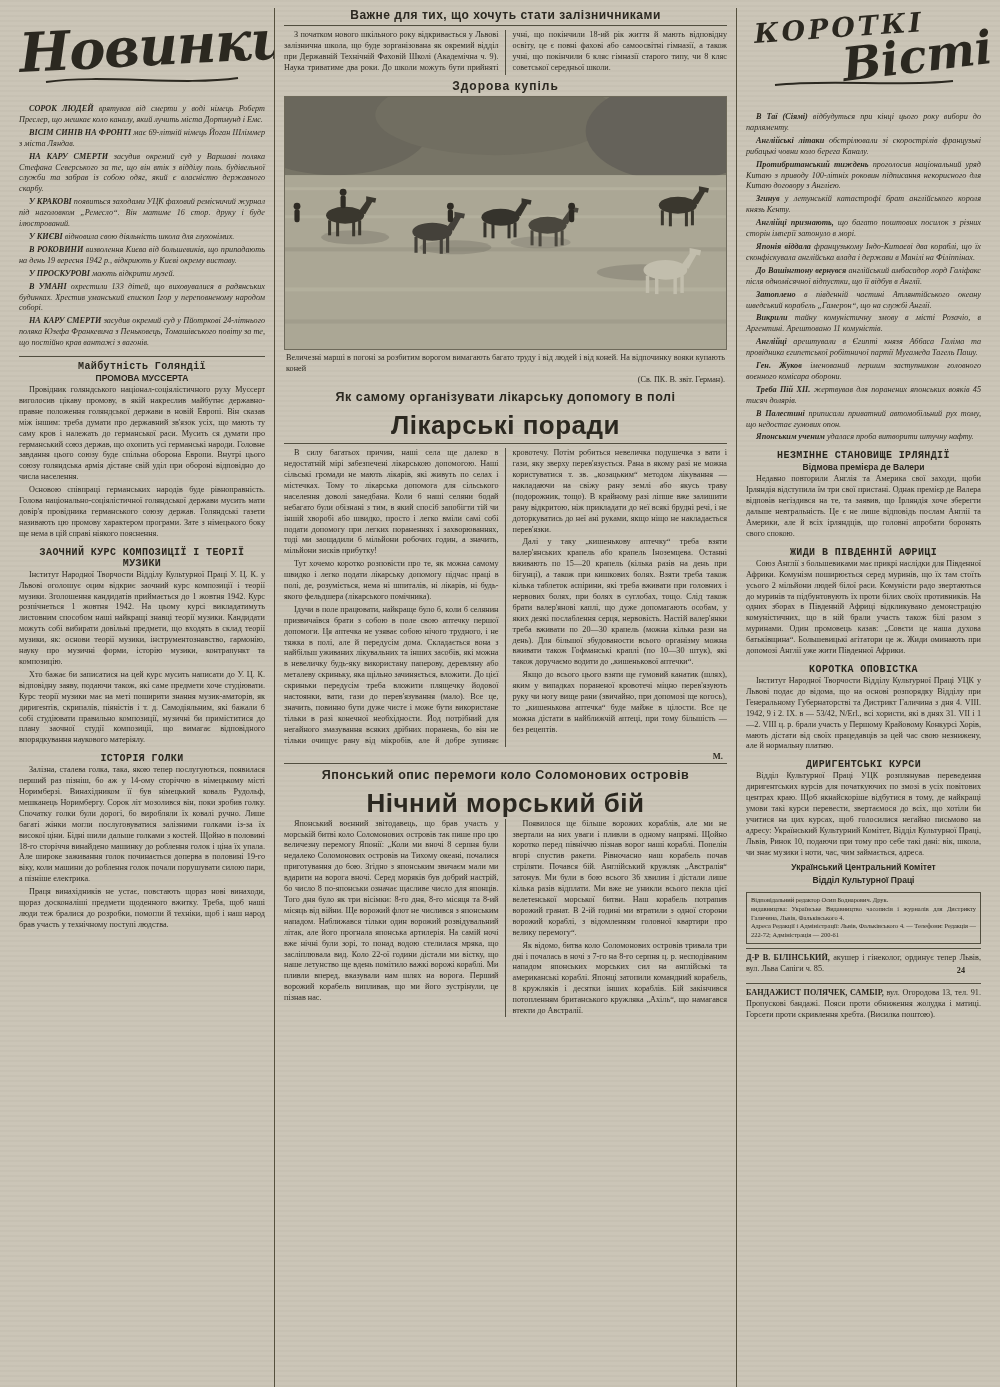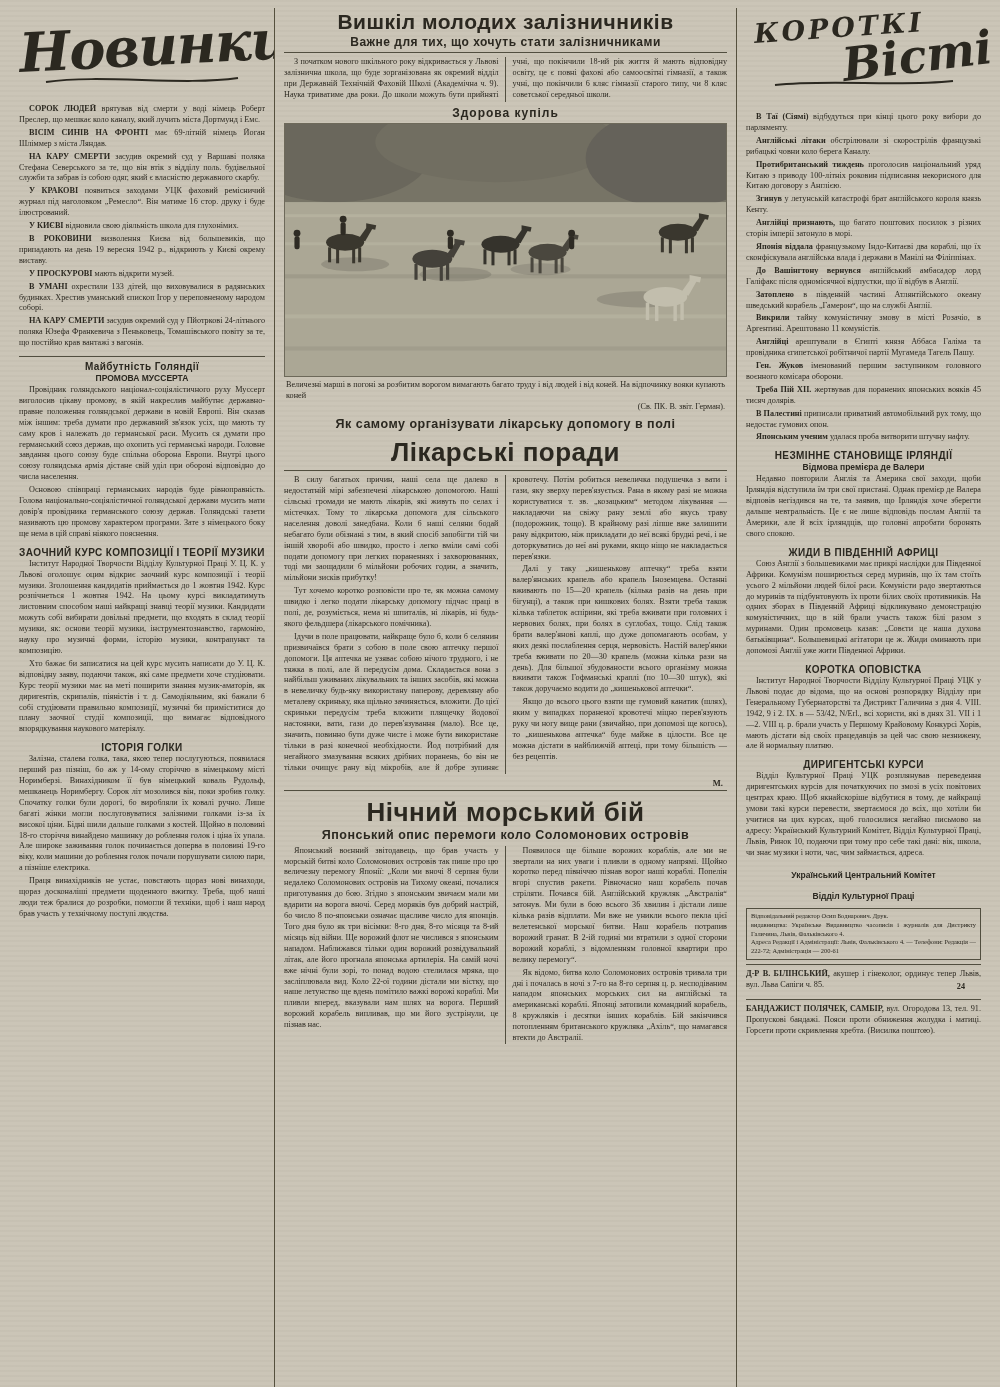--- a/index.html
+++ b/index.html
@@ -12,21 +12,21 @@
     font-family:"Liberation Serif", serif;
     display:flex; padding:8px 10px 0 10px;
   }
   .col { padding:0 9px; overflow:hidden; height:100%; }
   .col-left  { width:265px; border-right:1px solid #55503e; }
   .col-center{ width:462px; border-right:1px solid #55503e; }
   .col-right { flex:1; }
 
   p.body { font-size:8.2px; line-height:1.33; text-align:justify; text-indent:10px; margin-bottom:2px; }
   .lead { font-weight:bold; }
-  .news-item { margin-bottom:3px; }
+  .news-item { margin-bottom:3px;font-style:italic; }
 
   
   .masthead-left { text-align:center; padding:6px 0 0 0; height:96px; }
   .masthead-left .script {
     font-family:"DejaVu Serif", serif; font-style:italic; font-weight:bold;
     font-size:54px; letter-spacing:-1px; transform:rotate(-3deg); display:inline-block;
   }
   .flourish { display:block; margin:-6px auto 0 auto; }
 
   .masthead-right { height:104px; position:relative; }
@@ -52,23 +52,23 @@
   .twocol { column-count:2; column-gap:14px; column-rule:1px solid #514e3f; margin-bottom:4px; }
 
   
   .photo-heading { font-family:"Liberation Sans", sans-serif; font-weight:bold; font-size:12px; text-align:center; margin:1px 0 3px 0; letter-spacing:1px; }
   .photo-frame { width:100%; display:block; border:1px solid #6d695a; }
   .caption { font-size:8.2px; line-height:1.3; text-align:justify; margin:3px 2px 5px 2px; }
   .caption .credit { display:block; text-align:right; }
 
   
   .side-section { margin-top:7px; }
-  .sec-title { font-family:Liberation Sans, sans-serif; font-weight:bold; font-size:10px; text-align:center; letter-spacing:.4px; margin-bottom:1px; }
+  .sec-title { font-family:Liberation Mono, monospace; font-weight:bold; font-size:10px; text-align:center; letter-spacing:.4px; margin-bottom:1px; }
   .sec-sub { font-family:"Liberation Sans", sans-serif; font-weight:bold; font-size:8.5px; text-align:center; margin-bottom:2px; }
-  .signature { font-family:"Liberation Sans", sans-serif; font-weight:bold; font-size:8.5px; text-align:center; margin-top:11px; }
+  .signature { font-family:"Liberation Sans", sans-serif; font-weight:bold; font-size:8.5px; text-align:center; margin-top:3px; }
 
   
   .imprint { border:1px solid #514e3f; padding:3px 4px; margin-top:7px; }
   .imprint-line { font-size:6.4px; line-height:1.4; text-align:justify; }
   .ad { font-size:8.2px; line-height:1.32; text-align:justify; padding:4px 0; border-top:1px solid #514e3f; margin-top:4px; position:relative; }
   .ad .ad-note { position:absolute; right:16px; bottom:2px; font-weight:bold; }
   .signoff { text-align:right; font-weight:bold; font-size:8.5px; padding-right:4px; }
 </style>
 </head>
 <body>
@@ -115,21 +115,20 @@
     <section class="side-section">
       <div class="sec-title">ІСТОРІЯ ГОЛКИ</div>
       <div>
           <p class="body">Залізна, сталева голка, така, якою тепер послугуються, появилася перший раз пізніш, бо аж у 14-ому сторіччю в німецькому місті Норимберзі. Винахідником її був німецький коваль Рудольф, мешканець Норимбергу. Сорок літ мозолився він, поки зробив голку. Спочатку голки були дорогі, бо виробляли їх ковалі ручно. Лише багаті жінки могли послуговуватися залізними голками із-за їх високої ціни. Бідні шили дальше голками з костей. Щойно в половині 18-го сторіччя винайдено машинку до роблення голок і ціна їх упала. Але широке заживання голок починається доперва в половині 19-го віку, коли машини до роблення голок почали порушувати силою пари, а пізніше електрика.</p>
           <p class="body">Праця винахідників не устає, повстають щораз нові винаходи, щораз досконаліші предмети щоденного вжитку. Треба, щоб наші люди теж бралися до розробки, помогли й техніки, щоб і наш народ брав участь у технічному поступі людства.</p>
         </div>
     </section>
   </div>
 
   <div class="col col-center">
-    <div class="h-main h1a">Вишкіл молодих залізничників</div>
     <div class="h-main h1sub">Важне для тих, що хочуть стати залізничниками</div>
     <hr class="rule">
     <div class="twocol">
         <p class="body">З початком нового шкільного року відкривається у Львові залізнична школа, що буде зорганізована як окремий відділ при Державній Технічній Фаховій Школі (Академічна ч. 9). Наука триватиме два роки. До школи можуть бути прийняті учні, що покінчили 18-ий рік життя й мають відповідну освіту, це є повні фахові або самоосвітні гімназії, а також учні, що покінчили 6 кляс гімназії старого типу, чи 8 кляс советської середньої школи.</p>
       </div>
 
     <div class="photo-block">
       <div class="photo-heading">Здорова купіль</div>
       <svg class="photo-frame" viewBox="0 0 440 252" preserveAspectRatio="none">
         <defs>
@@ -187,22 +186,22 @@
     <div class="twocol">
         <p class="body">В силу багатьох причин, наші села ще далеко в недостатній мірі забезпечені лікарською допомогою. Наші сільські громади не мають лікарів, які живуть по селах і містечках. Тому то лікарська допомога для сільського населення доволі занедбана. Коли б наші селяни бодай небагато були обізнані з тим, в який спосіб запобігти тій чи іншій хворобі або швидко, просто і легко вміли самі собі подати допомогу при легких пораненнях і захворюваннях, тоді ми заощадили б мільйони робочих годин, а значить, мільйони зисків прибутку!</p>
         <p class="body">Тут хочемо коротко розповісти про те, як можна самому швидко і легко подати лікарську допомогу підчас праці в полі, де, розуміється, нема ні шпиталів, ні лікарів, ні будь-якого фельдшера (лікарського помічника).</p>
         <p class="body">Ідучи в поле працювати, найкраще було б, коли б селянин призвичаївся брати з собою в поле свою аптечку першої допомоги. Ця аптечка не узяває собою нічого трудного, і не тяжка в полі, але й передусім дома. Складається вона з найбільш уживаних лікувальних та інших засобів, які можна в невеличку будь-яку використану паперову, деревляну або металеву скриньку, яка щільно зачиняється, вложити. До цієї скриньки передусім треба вложити плящечку йодової настоянки, вати, гази до перев'язування (мало). Все це, значить, повинно бути дуже чисте і може бути використане тільки в разі конечної необхідности. Йод потрібний для негайного змазування всяких дрібних поранень, бо він не тільки очищує рану від мікробів, але й добре зупиняє кровотечу. Потім робиться невеличка подушечка з вати і гази, яку зверху перев'язується. Рана в якому разі не можна користуватися т. зв. „козацьким“ методом лікування — накладаючи на свіжу рану землі або якусь траву (подорожник, тощо). В крайному разі ліпше вже залишити рану відкритою, ніж прикладати до неї всякі брудні речі, і не доторкуватись до неї ані руками, якщо ніщо не накладається перев'язки.</p>
         <p class="body">Далі у таку „кишенькову аптечку“ треба взяти валер'янських крапель або крапель Іноземцева. Останні вживають по 15—20 крапель (кілька разів на день при бігунці), а також при кишкових болях. Взяти треба також кілька таблеток аспірини, які треба вживати при головних і нервових болях, при болях в суглобах, тощо. Слід також брати валер'янові каплі, що дуже допомагають особам, у яких деякі послаблення серця, нервовість. Настій валер'янки треба вживати по 20—30 крапель (можна кілька рази на день). Для більшої збудованости всього організму можна вживати також Гофманські краплі (по 10—30 штук), які також доручаємо водити до „кишенькової аптечки“.</p>
         <p class="body">Якщо до всього цього взяти ще гумовий канатик (шлях), яким у випадках пораненої кровотечі міцно перев'язують руку чи ногу вище рани (звичайно, при допомозі ще когось), то „кишенькова аптечка“ буде майже в цілости. Все це можна дістати в найближчій аптеці, при тому більшість — без рецептів.</p>
       </div>
     <div class="signoff">М.</div>
 
     <hr class="rule">
+    <div class="h-main h2sub">Японський опис перемоги коло Соломонових островів</div>
     <div class="h-main h2a">Нічний морський бій</div>
-    <div class="h-main h2sub">Японський опис перемоги коло Соломонових островів</div>
     <div class="twocol">
         <p class="body">Японський воєнний звітодавець, що брав участь у морській битві коло Соломонових островів так пише про цю величезну перемогу Японії: „Коли ми вночі 8 серпня були недалеко Соломонових островів на Тихому океані, почалися приготування до бою. Згідно з японським звичаєм мали ми вдарити на ворога вночі. Серед моряків був добрий настрій, бо число 8 по-японськи означає щасливе число для японців. Того дня було як три вісімки: 8-го дня, 8-го місяця та 8-ий місяць від війни. Ще ворожий флот не числився з японським нападом. Наближався тільки один ворожий розвідувальний літак, але його прогнала японська артилерія. На самій ночі вже нічні були зорі, то понад водою стелилася мряка, що засліплювала вид. Коло 22-ої години дістали ми вістку, що наше летунство ще вдень помітило важкі ворожі кораблі. Ми пливли вперед, вказували нам шлях на ворога. Перший ворожий корабель випливав, що ми його зустрінули, це пізнав нас.</p>
         <p class="body">Появилося ще більше ворожих кораблів, але ми не звертали на них уваги і пливли в одному напрямі. Щойно коротко перед північчю пізнав ворог наші кораблі. Попелін вгорі спустив ракети. Рівночасно наш корабель почав стріляти. Почався бій. Англійський кружляк „Австралія“ затонув. Ми були в бою всього 36 хвилин і дістали лише кілька разів відплати. Ми вже не уникли всього пекла цієї велетенської морської битви. Наш корабель потрапив ворожий гранат. В 2-ій годині ми втратили з одної сторони ворожий кораблі, з відомленням головної квартири про велику перемогу“.</p>
         <p class="body">Як відомо, битва коло Соломонових островів тривала три дні і почалась в ночі з 7-го на 8-го серпня ц. р. несподіваним нападом японських морських сил на англійські та американські кораблі. Японці затопили командний корабель, 8 кружляків і десятки інших кораблів. Бій закінчився потопленням британського кружляка „Ахіль“, що намагався втекти до Австралії.</p>
       </div>
   </div>
 
   <div class="col col-right">
     <div class="masthead-right">
       <span class="l1">КОРОТКІ</span><br>

